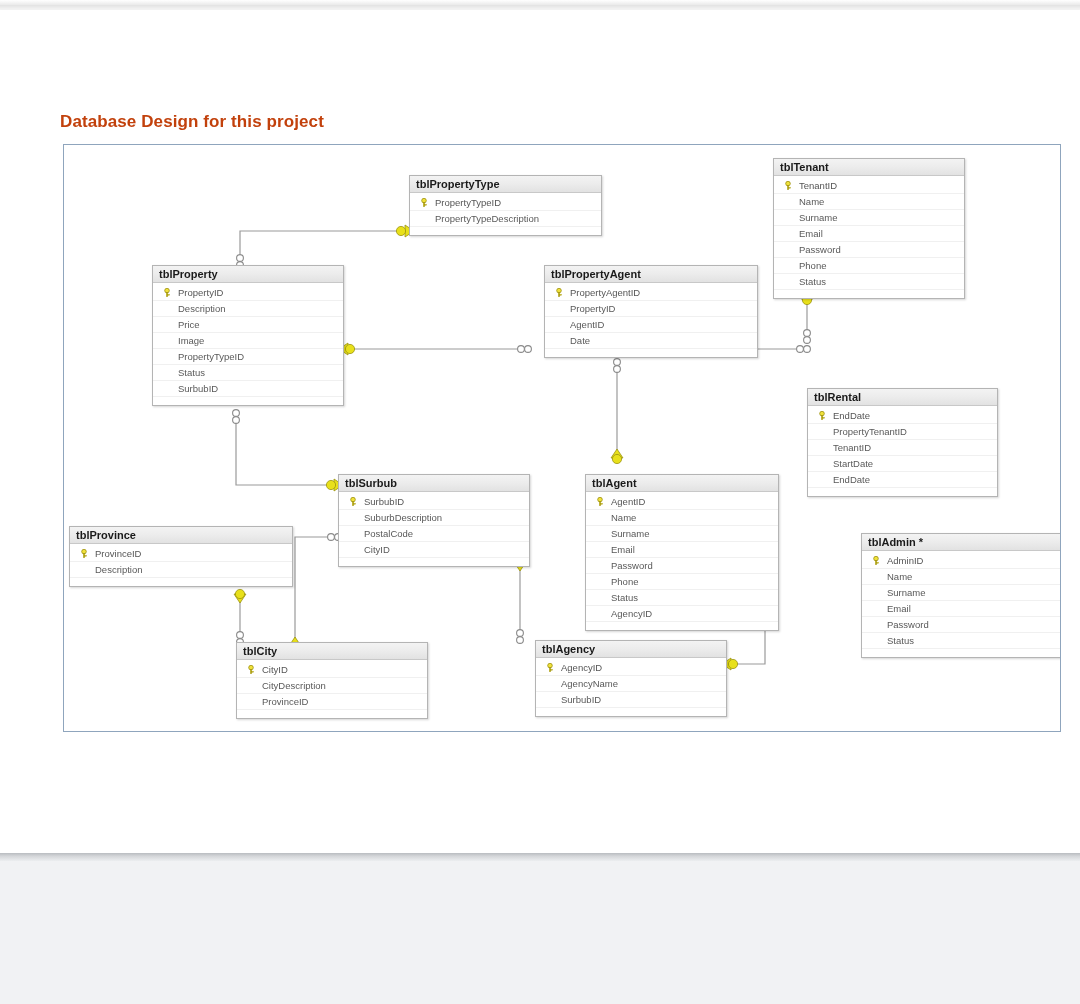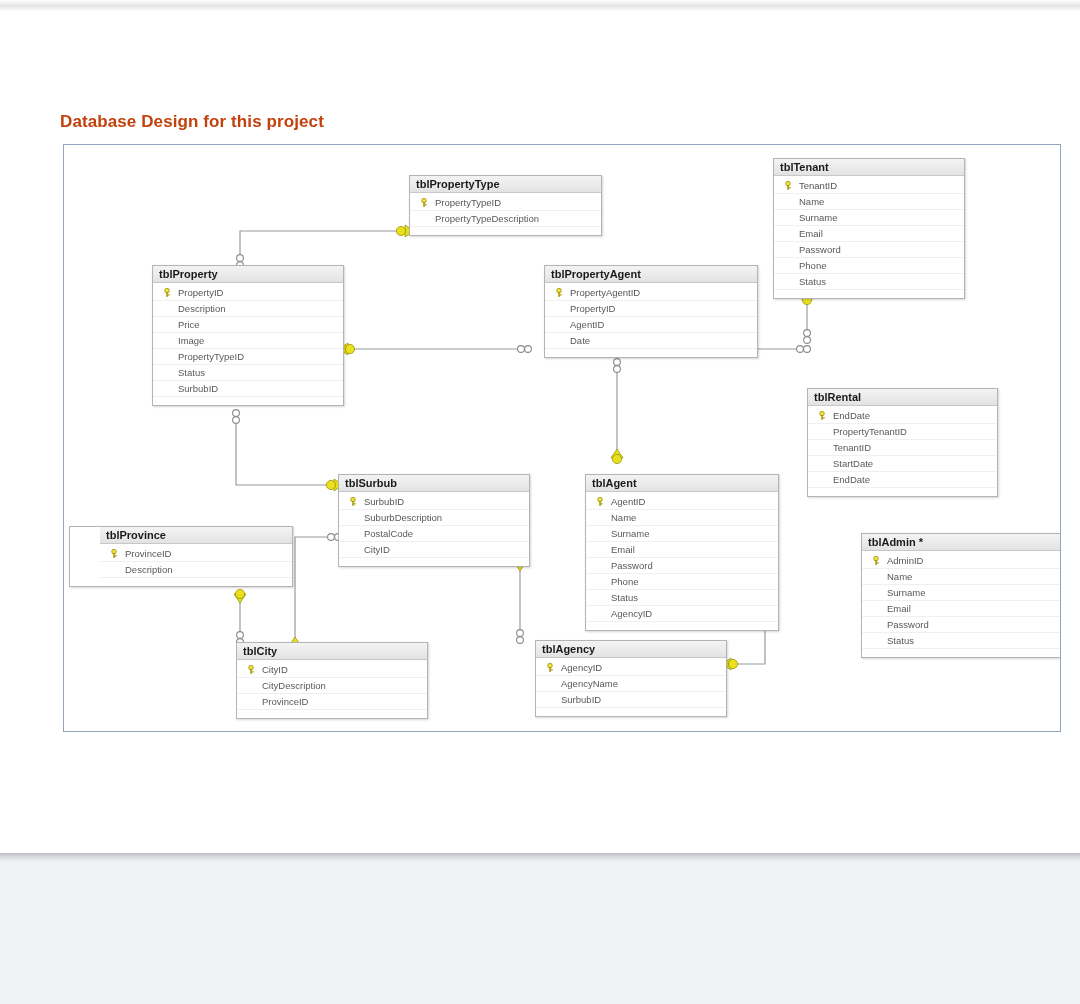--- a/index.html
+++ b/index.html
@@ -388,21 +388,21 @@
           <div class="fld">
             <span class="keycell"></span>
             <span class="fld-name">PostalCode</span>
           </div>
           <div class="fld">
             <span class="keycell"></span>
             <span class="fld-name">CityID</span>
           </div>
         </div>
       </div>
-      <div class="ent" style="left: 5px; top: 381px; width: 224px; padding-left: 30px;">
+      <div class="ent" style="left: 5px; top: 381px; width: 224px;">
         <div class="ent-header">tblProvince</div>
         <div class="ent-body">
           <div class="fld pk">
             <span class="keycell">
               <svg class="keyglyph" width="9" height="9" viewBox="0 0 9 9" xmlns="http://www.w3.org/2000/svg">
                 <circle cx="4" cy="2.6" r="2.3" fill="#f0e23a" stroke="#9c8f10" stroke-width="0.8"></circle>
                 <rect x="3.3" y="4.3" width="1.4" height="4.2" fill="#f0e23a" stroke="#9c8f10" stroke-width="0.6"></rect>
                 <rect x="4.6" y="6.2" width="1.8" height="1" fill="#f0e23a" stroke="#9c8f10" stroke-width="0.5"></rect>
               </svg>
             </span>

